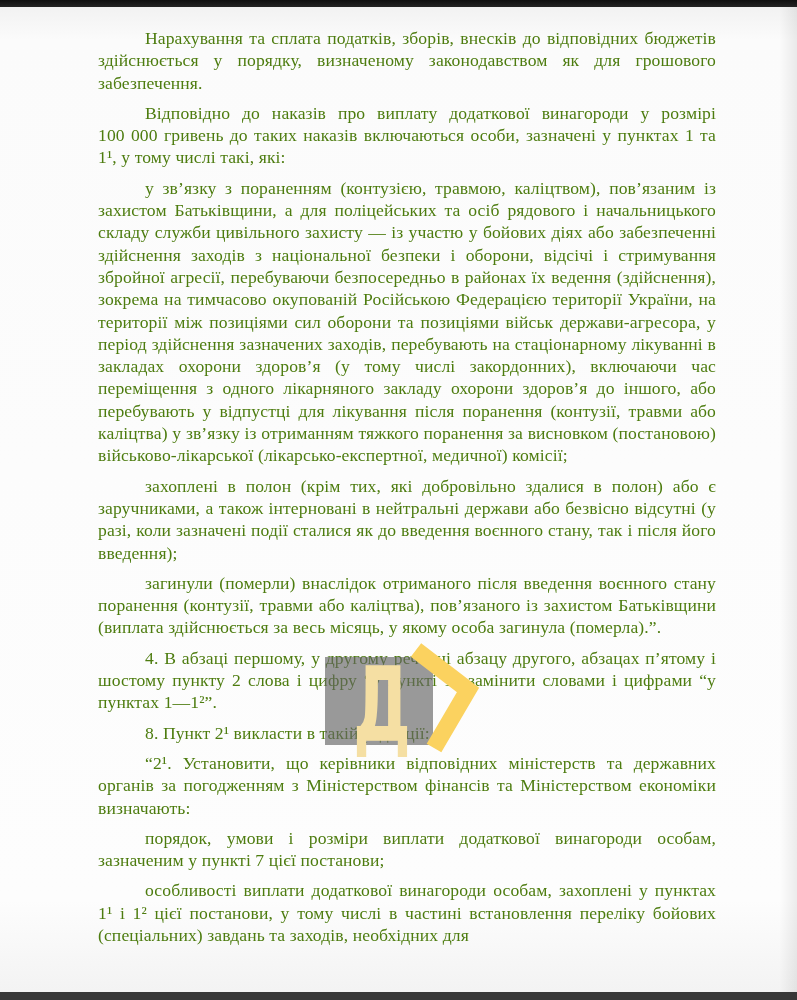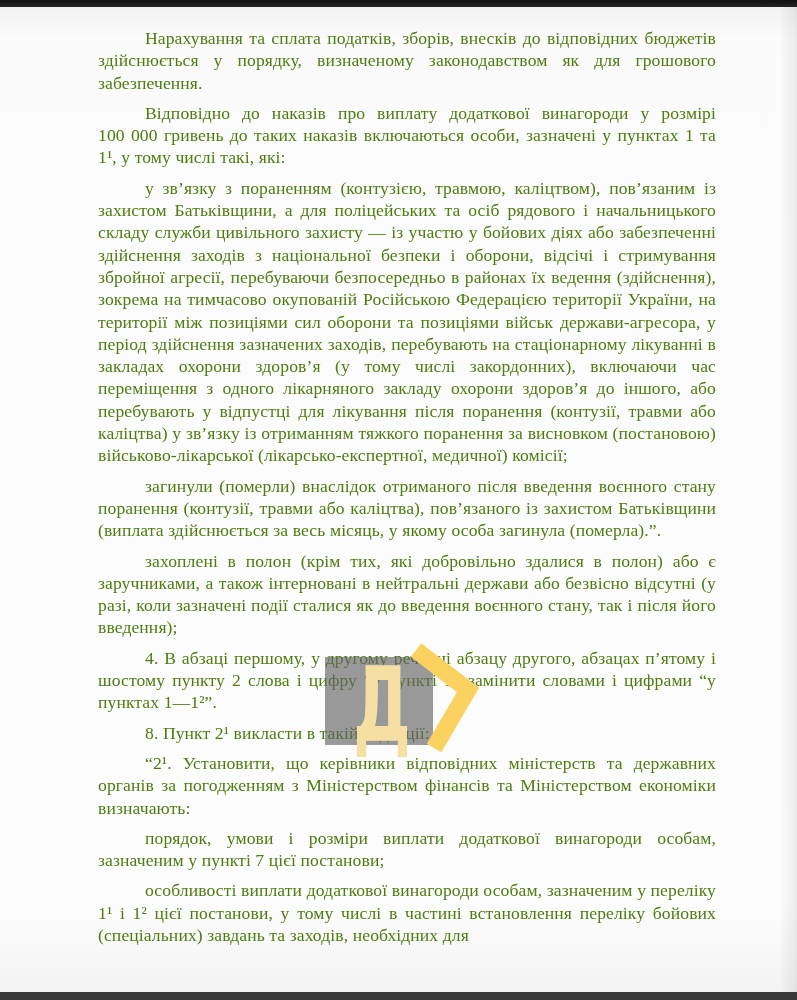--- a/index.html
+++ b/index.html
@@ -52,27 +52,27 @@
 </style>
 </head>
 <body>
 
 <div class="bar-top"></div>
 
 <div class="doc-content">
   <p>Нарахування та сплата податків, зборів, внесків до відповідних бюджетів здійснюється у порядку, визначеному законодавством як для грошового забезпечення.</p>
   <p>Відповідно до наказів про виплату додаткової винагороди у розмірі 100&nbsp;000 гривень до таких наказів включаються особи, зазначені у пунктах 1 та 1¹, у тому числі такі, які:</p>
   <p>у зв’язку з пораненням (контузією, травмою, каліцтвом), пов’язаним із захистом Батьківщини, а для поліцейських та осіб рядового і начальницького складу служби цивільного захисту — із участю у бойових діях або забезпеченні здійснення заходів з національної безпеки і оборони, відсічі і стримування збройної агресії, перебуваючи безпосередньо в районах їх ведення (здійснення), зокрема на тимчасово окупованій Російською Федерацією території України, на території між позиціями сил оборони та позиціями військ держави-агресора, у період здійснення зазначених заходів, перебувають на стаціонарному лікуванні в закладах охорони здоров’я (у тому числі закордонних), включаючи час переміщення з одного лікарняного закладу охорони здоров’я до іншого, або перебувають у відпустці для лікування після поранення (контузії, травми або каліцтва) у зв’язку із отриманням тяжкого поранення за висновком (постановою) військово-лікарської (лікарсько-експертної, медичної) комісії;</p>
+  <p>захоплені в полон (крім тих, які добровільно здалися в полон) або є заручниками, а також інтерновані в нейтральні держави або безвісно відсутні (у разі, коли зазначені події сталися як до введення воєнного стану, так і після його введення);</p>
   <p>загинули (померли) внаслідок отриманого після введення воєнного стану поранення (контузії, травми або каліцтва), пов’язаного із захистом Батьківщини (виплата здійснюється за весь місяць, у якому особа загинула (померла).”.</p>
-  <p>захоплені в полон (крім тих, які добровільно здалися в полон) або є заручниками, а також інтерновані в нейтральні держави або безвісно відсутні (у разі, коли зазначені події сталися як до введення воєнного стану, так і після його введення);</p>
   <p>4. В абзаці першому, у другому реченні абзацу другого, абзацах п’ятому і шостому пункту 2 слова і цифру “у пункті 1” замінити словами і цифрами “у пунктах 1—1²”.</p>
   <p>8. Пункт 2¹ викласти в такій редакції:</p>
   <p>“2¹. Установити, що керівники відповідних міністерств та державних органів за погодженням з Міністерством фінансів та Міністерством економіки визначають:</p>
   <p>порядок, умови і розміри виплати додаткової винагороди особам, зазначеним у пункті 7 цієї постанови;</p>
-  <p>особливості виплати додаткової винагороди особам, зазначеним у переліку 1¹ і 1² цієї постанови, у тому числі в частині встановлення переліку бойових (спеціальних) завдань та заходів, необхідних для</p>
+  <p>особливості виплати додаткової винагороди особам, захоплені у пунктах 1¹ і 1² цієї постанови, у тому числі в частині встановлення переліку бойових (спеціальних) завдань та заходів, необхідних для</p>
 </div>
 
 <svg class="watermark" width="180" height="130" viewBox="0 0 180 130">
   <rect x="7" y="19" width="108" height="88" fill="rgba(100,100,100,0.65)"></rect>
   <text x="64" y="103" text-anchor="middle" font-family="DejaVu Sans, sans-serif" font-weight="bold" font-size="104" textLength="58" lengthAdjust="spacingAndGlyphs" fill="#f5dfa3">Д</text>
   <polyline points="98,12 150,52 116,110" fill="none" stroke-width="17" stroke-linejoin="miter" stroke="#fbd25f"></polyline>
 </svg>
 
 <div class="bar-bottom"></div>
 

